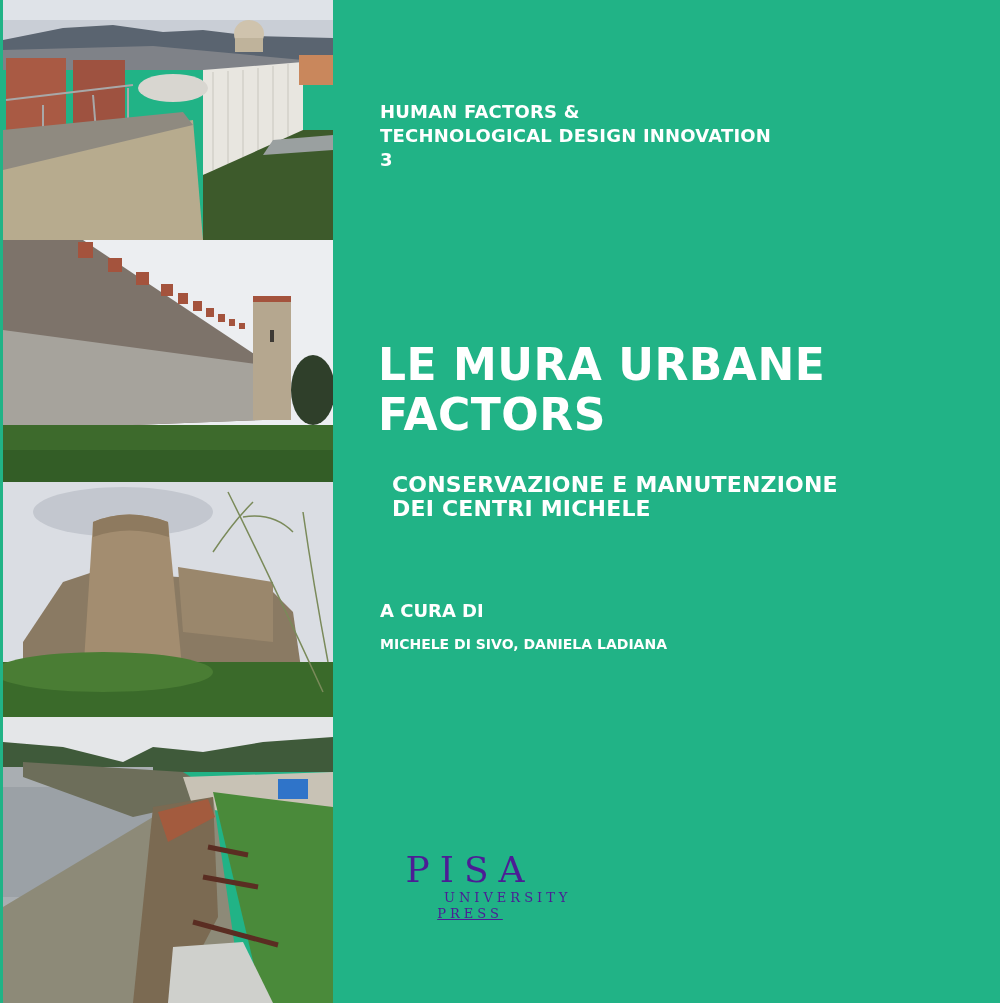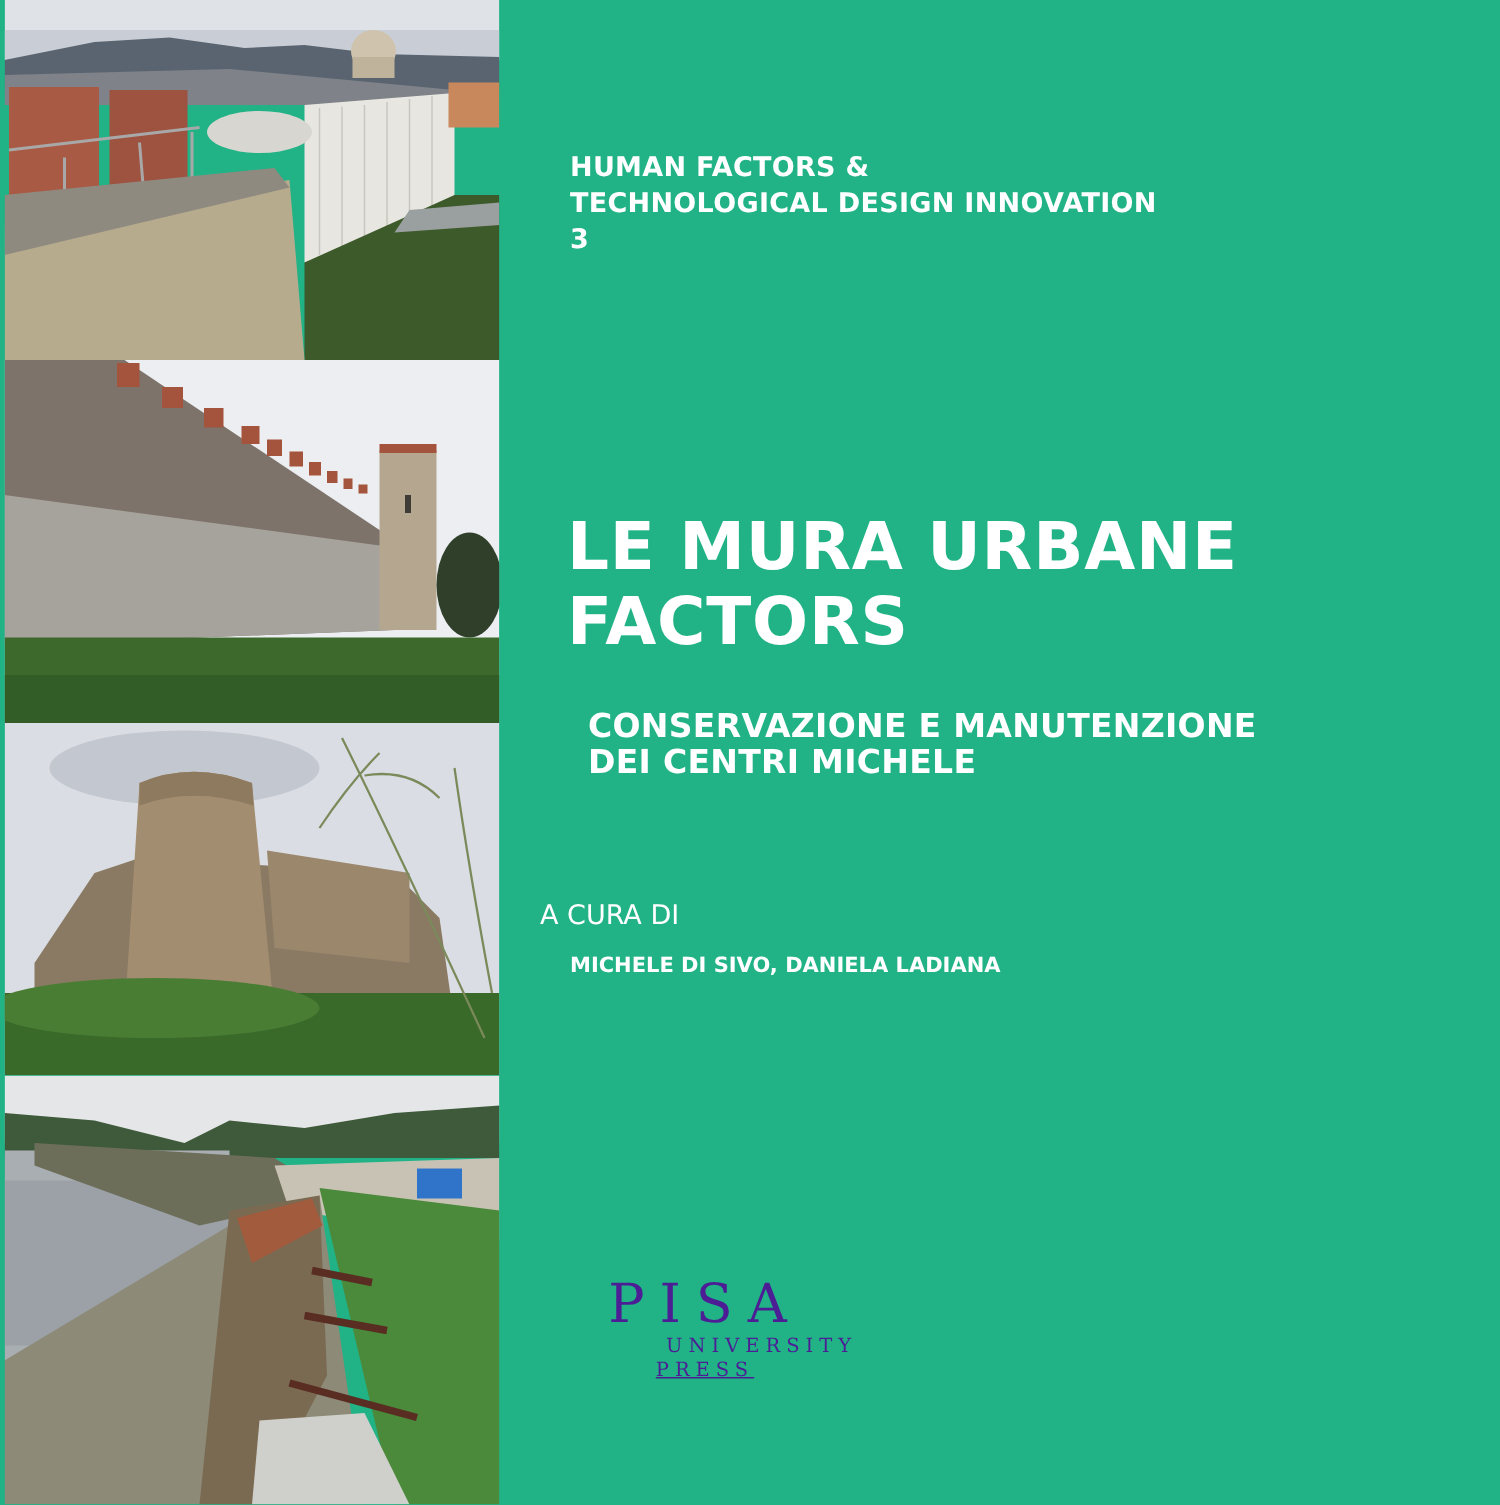--- a/index.html
+++ b/index.html
@@ -8,21 +8,21 @@
   .photo { position:absolute; left:0; width:330px; overflow:hidden; }
   .p1 { top:0; height:240px; }
   .p2 { top:240px; height:242px; }
   .p3 { top:482px; height:235px; }
   .p4 { top:717px; height:286px; }
   .photo svg { display:block; width:100%; height:100%; }
   .text { position:absolute; color:#fff; }
   .series { left:380px; top:100px; font-weight:bold; font-size:18px; line-height:24px; letter-spacing:0.2px; }
   .title { left:378px; top:340px; font-weight:bold; font-size:44px; line-height:50px; letter-spacing:0.5px; }
   .subtitle { left:380px; top:473px; font-weight:bold; font-size:22px; line-height:24px; letter-spacing:0.2px;margin-left:12px; }
-  .acura { left:360px; top:600px; font-weight:normal; font-size:18px; }
+  .acura { left:380px; top:600px; font-weight:bold; font-size:18px; }
   .authors { left:380px; top:636px; font-weight:bold; font-size:14px; }
   .logo { position:absolute; left:400px; top:850px; width:140px; text-align:center; color:#4c1d95; font-family:"DejaVu Serif", serif; }
   .logo .pisa { font-size:36px; letter-spacing:10px; line-height:40px; }
   .logo .univ { font-size:13px; letter-spacing:4px; line-height:16px;margin-left:44px; }
   .logo .press { font-size:13px; letter-spacing:4px; line-height:16px;text-decoration:underline; }
 </style>
 </head>
 <body>
 
 <div class="photos">

